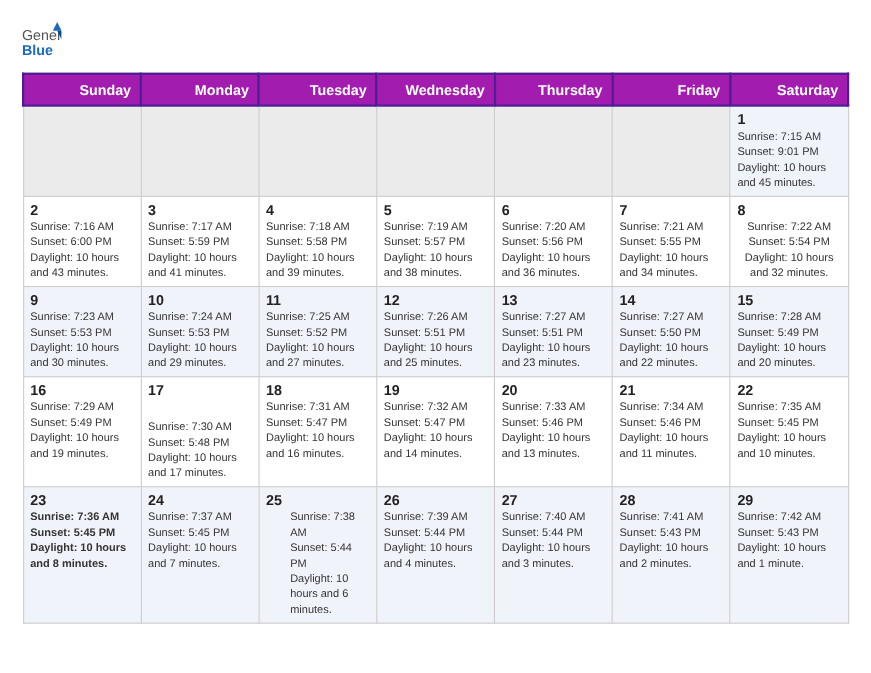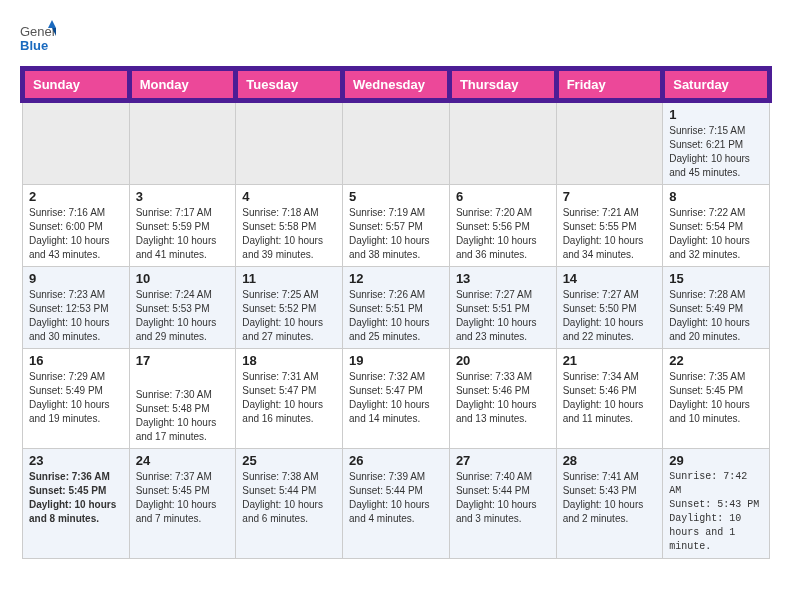--- a/index.html
+++ b/index.html
@@ -42,27 +42,27 @@
     .location-title {
       font-size: 16px;
       color: #555;
     }
     .calendar {
       width: 100%;
       border-collapse: collapse;
       border: 1px solid #ccc;
     }
     .calendar th {
-      background: #ec4899;
+      background: #a21caf;
       color: #fff;
       font-size: 13px;
       font-weight: bold;
-      text-align: left;
+      text-align: right;
       padding: 6px 8px;
-      border: 5px solid #4c1d95;
+      border: 2px solid #4c1d95;
     }
     .calendar td {
       vertical-align: top;
       border: 1px solid #ccc;
       padding: 4px 6px;
       width: 107px;
       min-height: 80px;
       background: #fff;
       font-size: 10px;
       color: #333;
@@ -127,21 +127,21 @@
   <tr class="row-shade">
         <td class="empty" style="min-height: 70px;"></td>
         <td class="empty" style="min-height: 70px;"></td>
         <td class="empty" style="min-height: 70px;"></td>
         <td class="empty" style="min-height: 70px;"></td>
         <td class="empty" style="min-height: 70px;"></td>
         <td class="empty" style="min-height: 70px;"></td>
         <td>
           <span class="day-number">1</span>
           <div class="day-info" style="white-space: pre-wrap;">Sunrise: 7:15 AM
-Sunset: 6:21 PM
+Sunset: 9:01 PM
 Daylight: 10 hours and 45 minutes.</div>
         </td>
       </tr>
       <tr>
         <td>
           <span class="day-number">2</span>
           <div class="day-info" style="white-space: pre-wrap;">Sunrise: 7:16 AM
 Sunset: 6:00 PM
 Daylight: 10 hours and 43 minutes.</div>
         </td>
@@ -170,30 +170,30 @@
 Daylight: 10 hours and 36 minutes.</div>
         </td>
         <td>
           <span class="day-number">7</span>
           <div class="day-info" style="white-space: pre-wrap;">Sunrise: 7:21 AM
 Sunset: 5:55 PM
 Daylight: 10 hours and 34 minutes.</div>
         </td>
         <td>
           <span class="day-number">8</span>
-          <div class="day-info" style="white-space: pre-wrap;">Sunrise: 7:22 AM
+          <div class="day-info" style="white-space: pre-wrap; text-align: center;">Sunrise: 7:22 AM
 Sunset: 5:54 PM
 Daylight: 10 hours and 32 minutes.</div>
         </td>
       </tr>
       <tr class="row-shade">
         <td>
           <span class="day-number">9</span>
           <div class="day-info" style="white-space: pre-wrap;">Sunrise: 7:23 AM
-Sunset: 12:53 PM
+Sunset: 5:53 PM
 Daylight: 10 hours and 30 minutes.</div>
         </td>
         <td>
           <span class="day-number">10</span>
           <div class="day-info" style="white-space: pre-wrap;">Sunrise: 7:24 AM
 Sunset: 5:53 PM
 Daylight: 10 hours and 29 minutes.</div>
         </td>
         <td>
           <span class="day-number">11</span>
@@ -278,21 +278,21 @@
 Daylight: 10 hours and 8 minutes.</div>
         </td>
         <td>
           <span class="day-number">24</span>
           <div class="day-info" style="white-space: pre-wrap;">Sunrise: 7:37 AM
 Sunset: 5:45 PM
 Daylight: 10 hours and 7 minutes.</div>
         </td>
         <td>
           <span class="day-number">25</span>
-          <div class="day-info" style="white-space: pre-wrap;">Sunrise: 7:38 AM
+          <div class="day-info" style="white-space: pre-wrap; margin-left: 22px;">Sunrise: 7:38 AM
 Sunset: 5:44 PM
 Daylight: 10 hours and 6 minutes.</div>
         </td>
         <td>
           <span class="day-number">26</span>
           <div class="day-info" style="white-space: pre-wrap;">Sunrise: 7:39 AM
 Sunset: 5:44 PM
 Daylight: 10 hours and 4 minutes.</div>
         </td>
         <td>
@@ -302,19 +302,19 @@
 Daylight: 10 hours and 3 minutes.</div>
         </td>
         <td>
           <span class="day-number">28</span>
           <div class="day-info" style="white-space: pre-wrap;">Sunrise: 7:41 AM
 Sunset: 5:43 PM
 Daylight: 10 hours and 2 minutes.</div>
         </td>
         <td>
           <span class="day-number">29</span>
-          <div class="day-info" style="white-space: pre-wrap; font-family: Liberation Mono, monospace;">Sunrise: 7:42 AM
+          <div class="day-info" style="white-space: pre-wrap;">Sunrise: 7:42 AM
 Sunset: 5:43 PM
 Daylight: 10 hours and 1 minute.</div>
         </td>
       </tr>
     </tbody>
 </table>
 
 </body></html>

